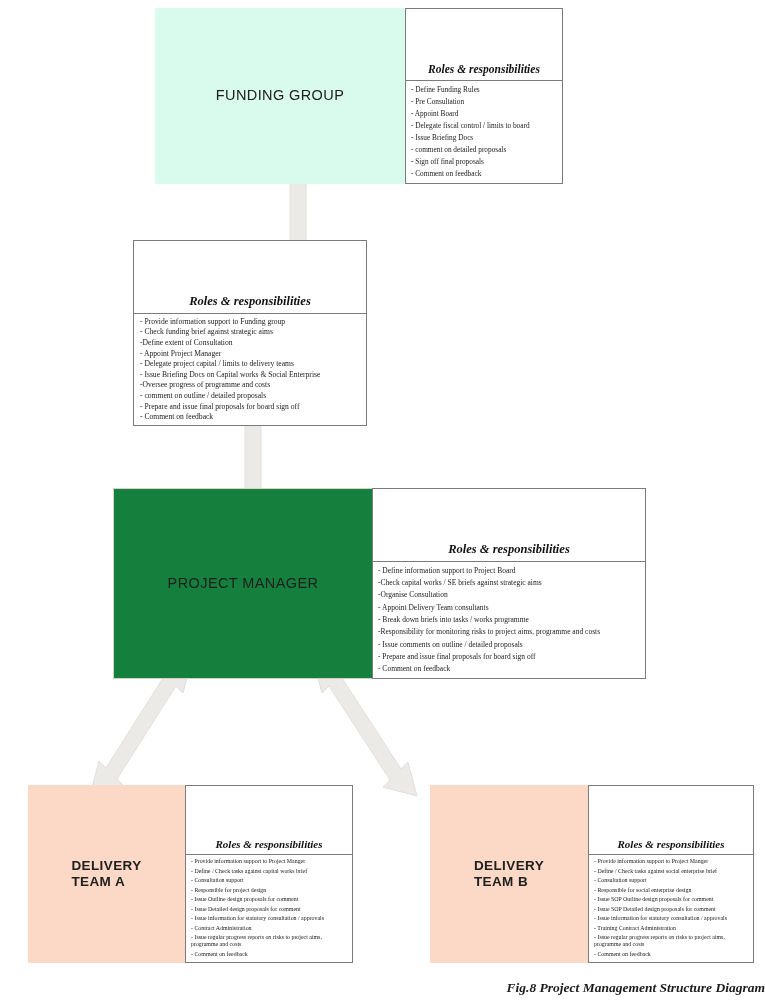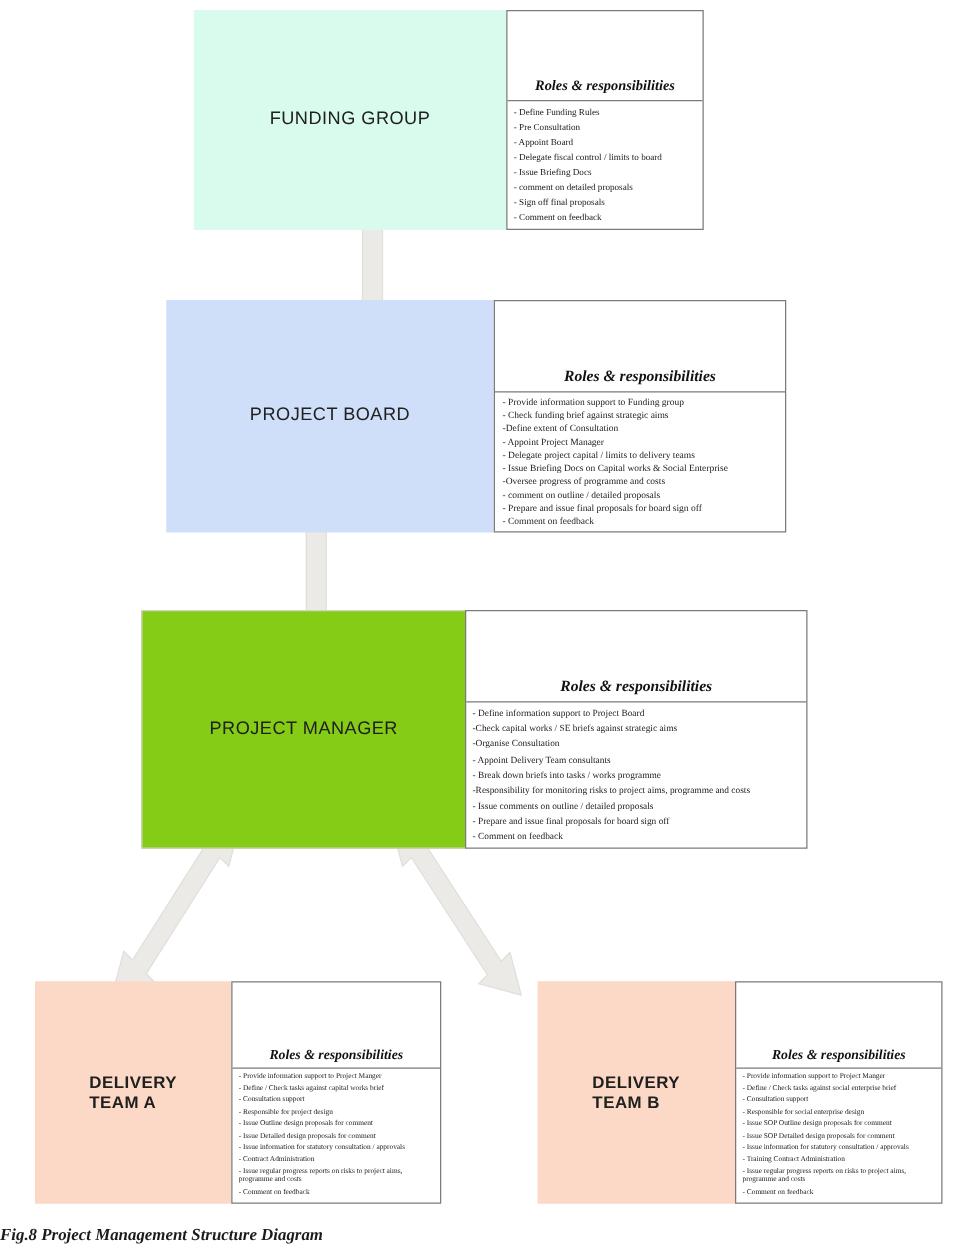--- a/index.html
+++ b/index.html
@@ -72,21 +72,21 @@
 
   #node-project-board{left:133px;top:240px;width:496px;height:186px;}
   #node-project-board .title-pane{width:262px;background:#cfdffa;}
   #node-project-board .title-text{font-size:14.5px;}
   #node-project-board .roles-pane{width:234px;}
   #node-project-board .roles-head{height:25px;font-size:12.5px;}
   #node-project-board .roles-list{padding:2px 4px 3px 6px;}
   #node-project-board .roles-list li{font-size:7.6px;}
 
   #node-project-manager{left:113px;top:488px;width:533px;height:191px;}
-  #node-project-manager .title-pane{width:259px;background:#84cc16;border:1px solid #d8d2c6;border-right:none;}
+  #node-project-manager .title-pane{width:259px;background:#15803d;border:1px solid #d8d2c6;border-right:none;}
   #node-project-manager .title-text{font-size:14.5px;}
   #node-project-manager .roles-pane{width:274px;}
   #node-project-manager .roles-head{height:25px;font-size:12.5px;}
   #node-project-manager .roles-list{padding:2px 3px 3px 5px;}
   #node-project-manager .roles-list li{font-size:7.5px;}
 
   #node-delivery-team-a{left:28px;top:785px;width:325px;height:178px;}
   #node-delivery-team-a .title-pane{width:157px;background:#fcd9c7;}
   #node-delivery-team-a .title-text{font-size:13.5px;font-weight:600;text-align:left;}
   #node-delivery-team-a .roles-pane{width:168px;}
@@ -98,21 +98,21 @@
   #node-delivery-team-b .title-pane{width:158px;background:#fcd9c7;}
   #node-delivery-team-b .title-text{font-size:13.5px;font-weight:600;text-align:left;}
   #node-delivery-team-b .roles-pane{width:166px;}
   #node-delivery-team-b .roles-head{height:21px;font-size:11px;}
   #node-delivery-team-b .roles-list{padding:2px 4px 3px 5px;}
   #node-delivery-team-b .roles-list li{font-size:5.9px;line-height:1.18;}
 
   
   #figure-caption{
     position:absolute;left:0;top:980px;width:765px;
-    text-align:left;
+    text-align:right;
     font-family:"Liberation Serif",serif;
     font-weight:bold;font-style:italic;
     font-size:13.5px;
     color:#1b1b1b;
     z-index:3;
   }
 </style>
 </head>
 <body>
 
@@ -144,23 +144,20 @@
           <li>- Delegate fiscal control / limits to board</li>
           <li>- Issue Briefing Docs</li>
           <li>- comment on detailed proposals</li>
           <li>- Sign off final proposals</li>
           <li>- Comment on feedback</li>
         </ul>
     </div>
   </div>
 
   <div class="node" id="node-project-board">
-    <div class="title-pane">
-      <span class="title-text">PROJECT BOARD</span>
-    </div>
     <div class="roles-pane">
       <div class="roles-head">Roles &amp; responsibilities</div>
       <ul class="roles-list">
           <li>- Provide information support to Funding group</li>
           <li>- Check funding brief against strategic aims</li>
           <li>-Define extent of Consultation</li>
           <li>- Appoint Project Manager</li>
           <li>- Delegate project capital / limits to delivery teams</li>
           <li>- Issue Briefing Docs on Capital works &amp; Social Enterprise</li>
           <li>-Oversee progress of programme and costs</li>

